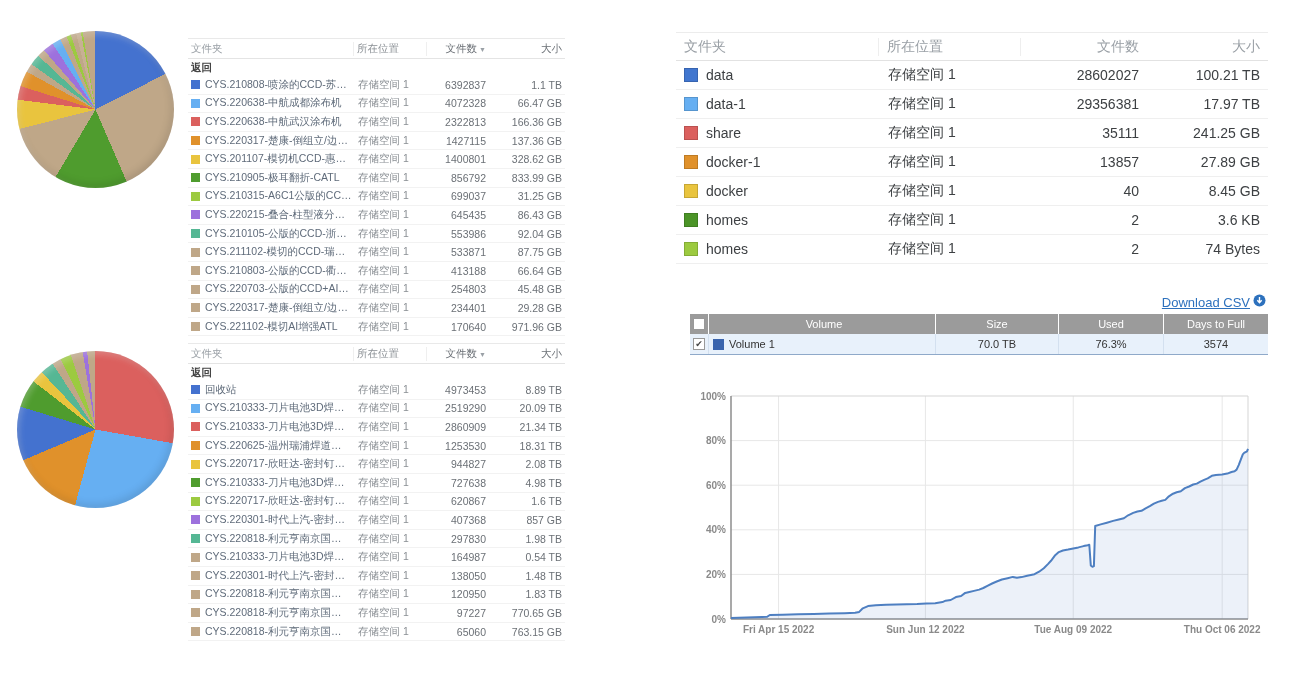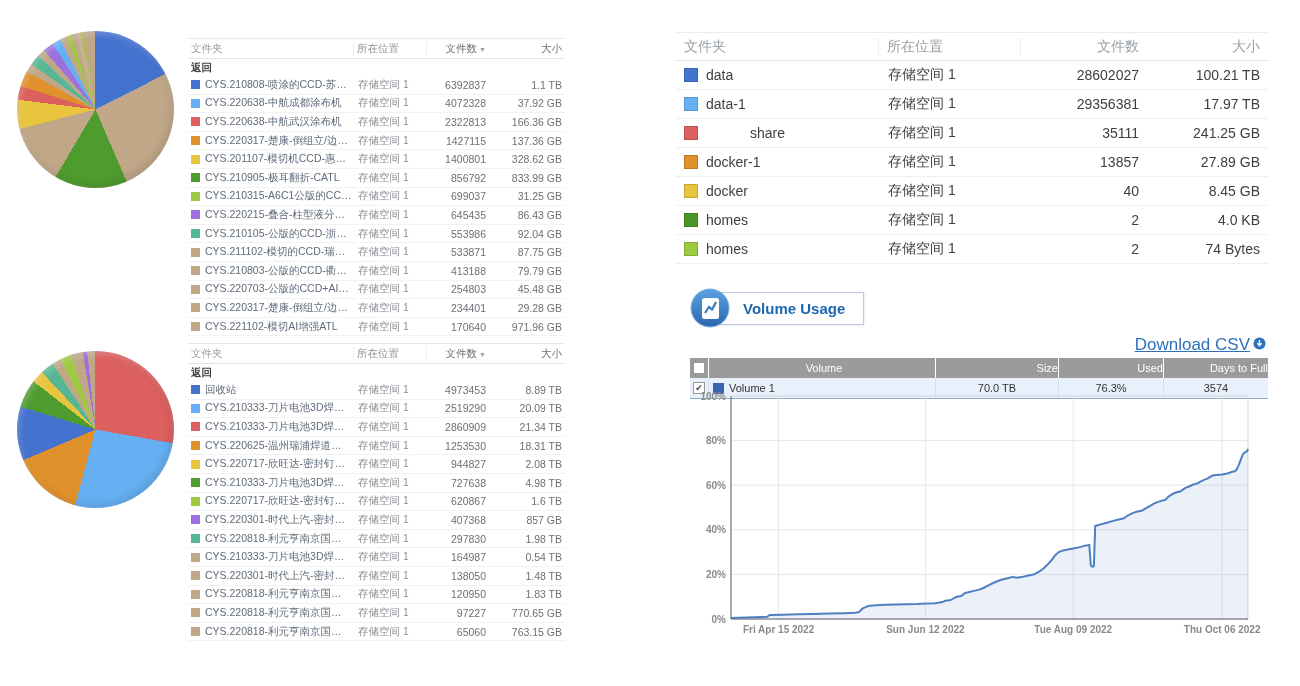--- a/index.html
+++ b/index.html
@@ -40,24 +40,24 @@
   .r-cnt{width:110px;text-align:right;}
   .r-size{width:105px;text-align:right;}
   .bsq{width:14px;height:14px;flex:0 0 14px;border:1px solid rgba(0,0,0,.15);box-sizing:border-box;}
 
   
   .vu-head{display:flex;align-items:center;height:42px;}
   .vu-icon{width:40px;height:40px;z-index:2;}
   .vu-titlebox{background:#fff;border:1px solid #b9cadf;box-shadow:1px 1px 2px rgba(0,0,0,.08);
                margin-left:-14px;padding:7px 18px 7px 26px;color:#1d66b0;font-weight:bold;font-size:15px;}
   .dl-row{display:flex;justify-content:flex-end;align-items:center;gap:3px;margin:6px 2px 3px 0;}
-  .dl-link{color:#2d71bd;font-size:17px;text-decoration:underline;cursor:pointer;}
+  .dl-link{color:#2d71bd;font-size:13px;text-decoration:underline;cursor:pointer;}
   .vtable{width:578px;border-collapse:collapse;font-size:11px;}
   .vhdr{display:flex;background:#4d7c0f;}
-  .vhdr>div{background:#9b9b9b;color:#fff;height:20px;line-height:20px;text-align:right;
+  .vhdr>div{background:#9b9b9b;color:#fff;height:20px;line-height:20px;text-align:center;
             border-right:1px solid #fff;}
   .vhdr>div:last-child{border-right:none;}
   .vrow{display:flex;background:#e8f1fb;border-bottom:1px solid #8fa9c9;}
   .vrow>div{height:20px;line-height:20px;text-align:center;color:#333;border-right:1px solid #d3e0ef;}
   .vrow>div:last-child{border-right:none;}
   .v-chk{width:18px;flex:0 0 18px;display:flex;align-items:center;justify-content:center;}
   .v-vol{width:222px;flex:0 0 222px;display:flex;align-items:center;gap:5px;padding-left:4px;text-align:left;}
   .v-size{width:122px;flex:0 0 122px;}
   .v-used{width:104px;flex:0 0 104px;}
   .v-days{flex:1;}
@@ -94,21 +94,21 @@
         <div class="c-cnt">6392837</div>
         <div class="c-size">1.1 TB</div>
       </div>
       <div class="lrow">
         <div class="c-name">
           <span class="sq" style="background: rgb(102, 175, 242);"></span>
           <span class="nm">CYS.220638-中航成都涂布机</span>
         </div>
         <div class="c-loc">存储空间 1</div>
         <div class="c-cnt">4072328</div>
-        <div class="c-size">37.92 GB</div>
+        <div class="c-size">66.47 GB</div>
       </div>
       <div class="lrow">
         <div class="c-name">
           <span class="sq" style="background: rgb(219, 96, 94);"></span>
           <span class="nm">CYS.220638-中航武汉涂布机</span>
         </div>
         <div class="c-loc">存储空间 1</div>
         <div class="c-cnt">2322813</div>
         <div class="c-size">166.36 GB</div>
       </div>
@@ -175,21 +175,21 @@
         <div class="c-cnt">533871</div>
         <div class="c-size">87.75 GB</div>
       </div>
       <div class="lrow">
         <div class="c-name">
           <span class="sq" style="background: rgb(191, 167, 136);"></span>
           <span class="nm">CYS.210803-公版的CCD-衢州极电</span>
         </div>
         <div class="c-loc">存储空间 1</div>
         <div class="c-cnt">413188</div>
-        <div class="c-size">79.79 GB</div>
+        <div class="c-size">66.64 GB</div>
       </div>
       <div class="lrow">
         <div class="c-name">
           <span class="sq" style="background: rgb(191, 167, 136);"></span>
           <span class="nm">CYS.220703-公版的CCD+AI-衢州恒威</span>
         </div>
         <div class="c-loc">存储空间 1</div>
         <div class="c-cnt">254803</div>
         <div class="c-size">45.48 GB</div>
       </div>
@@ -380,21 +380,21 @@
           <span class="bsq" style="background: rgb(102, 175, 242);"></span>
           <span class="nm" style="color: rgb(61, 64, 67);">data-1</span>
         </div>
         <div class="r-loc">存储空间 1</div>
         <div class="r-cnt">29356381</div>
         <div class="r-size">17.97 TB</div>
       </div>
       <div class="rrow">
         <div class="r-name">
           <span class="bsq" style="background: rgb(219, 96, 94);"></span>
-          <span class="nm" style="color: rgb(61, 64, 67); margin-left: 44px;">share</span>
+          <span class="nm" style="color: rgb(61, 64, 67);">share</span>
         </div>
         <div class="r-loc">存储空间 1</div>
         <div class="r-cnt">35111</div>
         <div class="r-size">241.25 GB</div>
       </div>
       <div class="rrow">
         <div class="r-name">
           <span class="bsq" style="background: rgb(224, 145, 43);"></span>
           <span class="nm" style="color: rgb(61, 64, 67);">docker-1</span>
         </div>
@@ -411,51 +411,35 @@
         <div class="r-cnt">40</div>
         <div class="r-size">8.45 GB</div>
       </div>
       <div class="rrow">
         <div class="r-name">
           <span class="bsq" style="background: rgb(75, 148, 39);"></span>
           <span class="nm" style="color: rgb(61, 64, 67);">homes</span>
         </div>
         <div class="r-loc">存储空间 1</div>
         <div class="r-cnt">2</div>
-        <div class="r-size">4.0 KB</div>
+        <div class="r-size">3.6 KB</div>
       </div>
       <div class="rrow">
         <div class="r-name">
           <span class="bsq" style="background: rgb(156, 202, 64);"></span>
           <span class="nm" style="color: rgb(61, 64, 67);">homes</span>
         </div>
         <div class="r-loc">存储空间 1</div>
         <div class="r-cnt">2</div>
         <div class="r-size">74 Bytes</div>
       </div>
     </div>
 </div>
 
 <div class="abs" style="left:690px;top:287px;width:578px;">
-  <div class="vu-head">
-    <div class="vu-icon">
-      <svg width="40" height="40" viewBox="0 0 40 40">
-        <defs>
-          <linearGradient id="icg" x1="0" y1="0" x2="0" y2="1">
-            <stop offset="0" stop-color="#5ba2e2"></stop>
-              <stop offset="1" stop-color="#2a66b0"></stop>
-          </linearGradient>
-        </defs>
-        <circle cx="20" cy="20" r="19" fill="url(#icg)" stroke="#7fb0dd" stroke-width="1"></circle>
-        <rect x="12" y="10" width="17" height="21" rx="2.5" fill="#ffffff"></rect>
-        <polyline points="15,25 19,19 22,21.5 26,14" stroke="#3a7abf" stroke-width="2.2" fill="none"></polyline>
-      </svg>
-    </div>
-    <div class="vu-titlebox">Volume Usage</div>
-  </div>
   <div class="dl-row">
     <span class="dl-link">Download CSV</span>
     <span>
       <svg width="13" height="13" viewBox="0 0 13 13">
         <circle cx="6.5" cy="6.5" r="6" fill="#2d71bd"></circle>
         <path d="M6.5 3 L6.5 8 M4.3 6.2 L6.5 8.6 L8.7 6.2" stroke="#fff" stroke-width="1.4" fill="none"></path>
       </svg>
     </span>
   </div>
   <div class="vtable">

